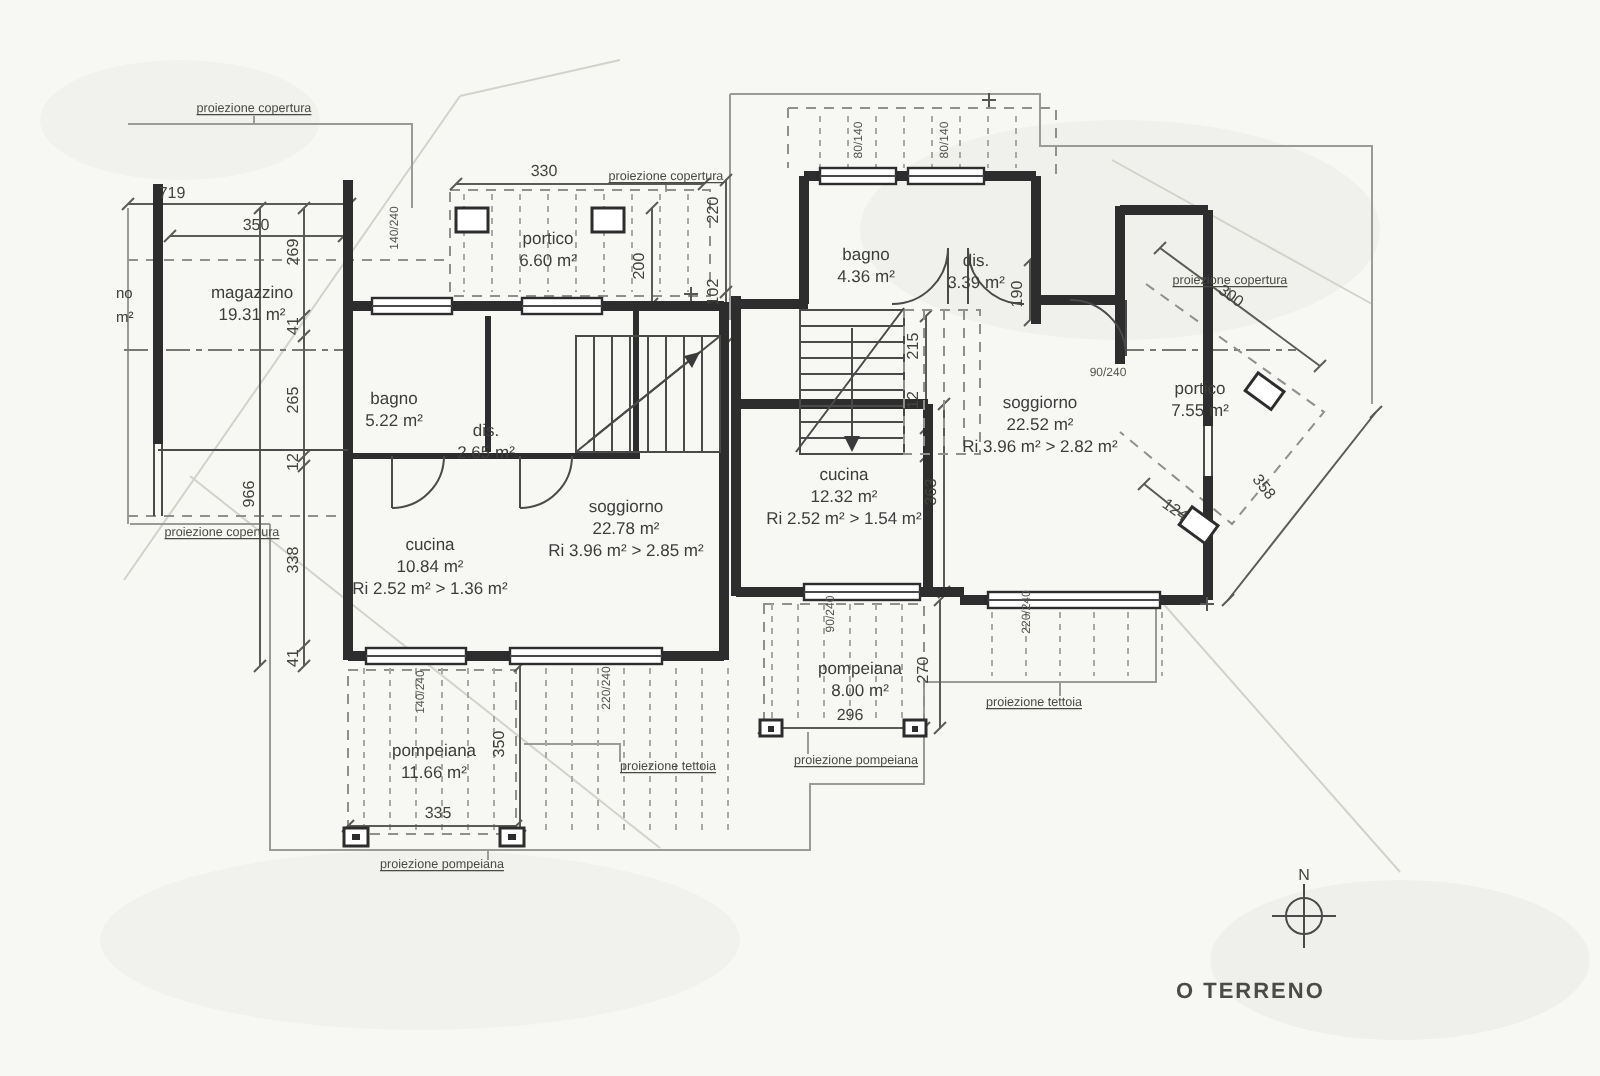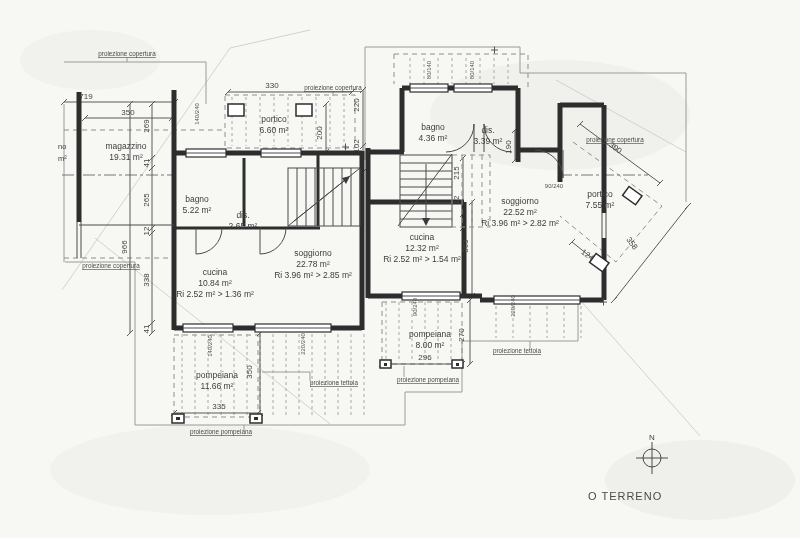--- a/index.html
+++ b/index.html
@@ -18,21 +18,21 @@
   .win{fill:#ffffff;stroke:#2d2d2d;stroke-width:1.2;}
   .post{fill:#ffffff;stroke:#2d2d2d;stroke-width:1.5;}
   .postdot{fill:#2d2d2d;}
   text{fill:#3d3d3d;}
   .t-room{font-size:8.5px;text-anchor:middle;}
   .t-dim{font-size:8px;text-anchor:middle;fill:#44443f;}
   .t-tag{font-size:6px;text-anchor:middle;fill:#55544f;}
   .t-proj{font-size:6.3px;text-anchor:middle;text-decoration:underline;fill:#4a4a45;}
   .t-frag{font-size:7.5px;text-anchor:start;}
   #plan-title{position:absolute;left:588px;top:490px;font-size:11px;color:#4a4a47;
-              letter-spacing:1px;}
+              letter-spacing:1px;font-weight:bold;}
 </style>
 </head>
 <body>
 
 <div id="page">
   <svg width="800" height="538" viewBox="0 0 800 538">
 
     <g>
       <ellipse cx="560" cy="115" rx="130" ry="55" fill="#f0f0ec"></ellipse>
       <ellipse cx="210" cy="470" rx="160" ry="45" fill="#f1f1ed"></ellipse>

